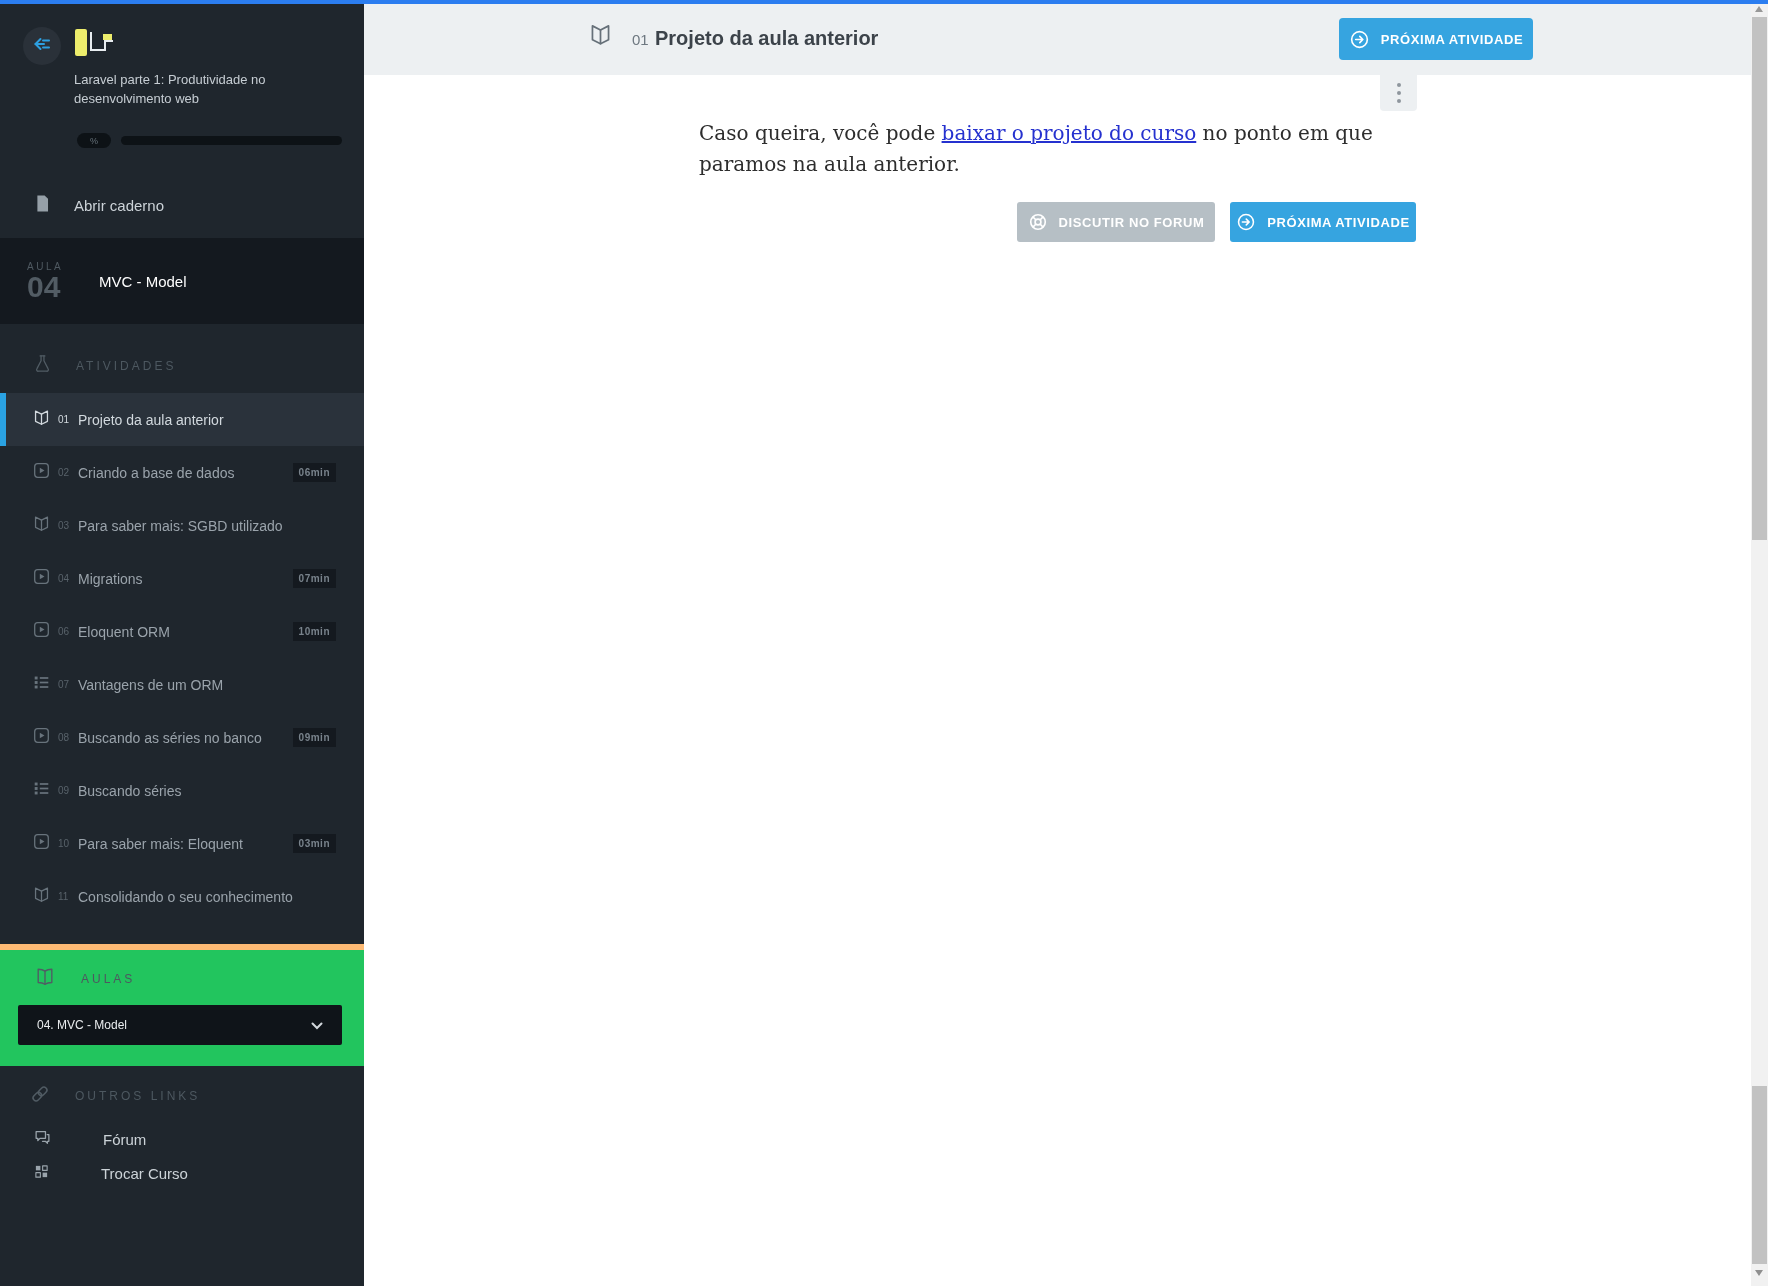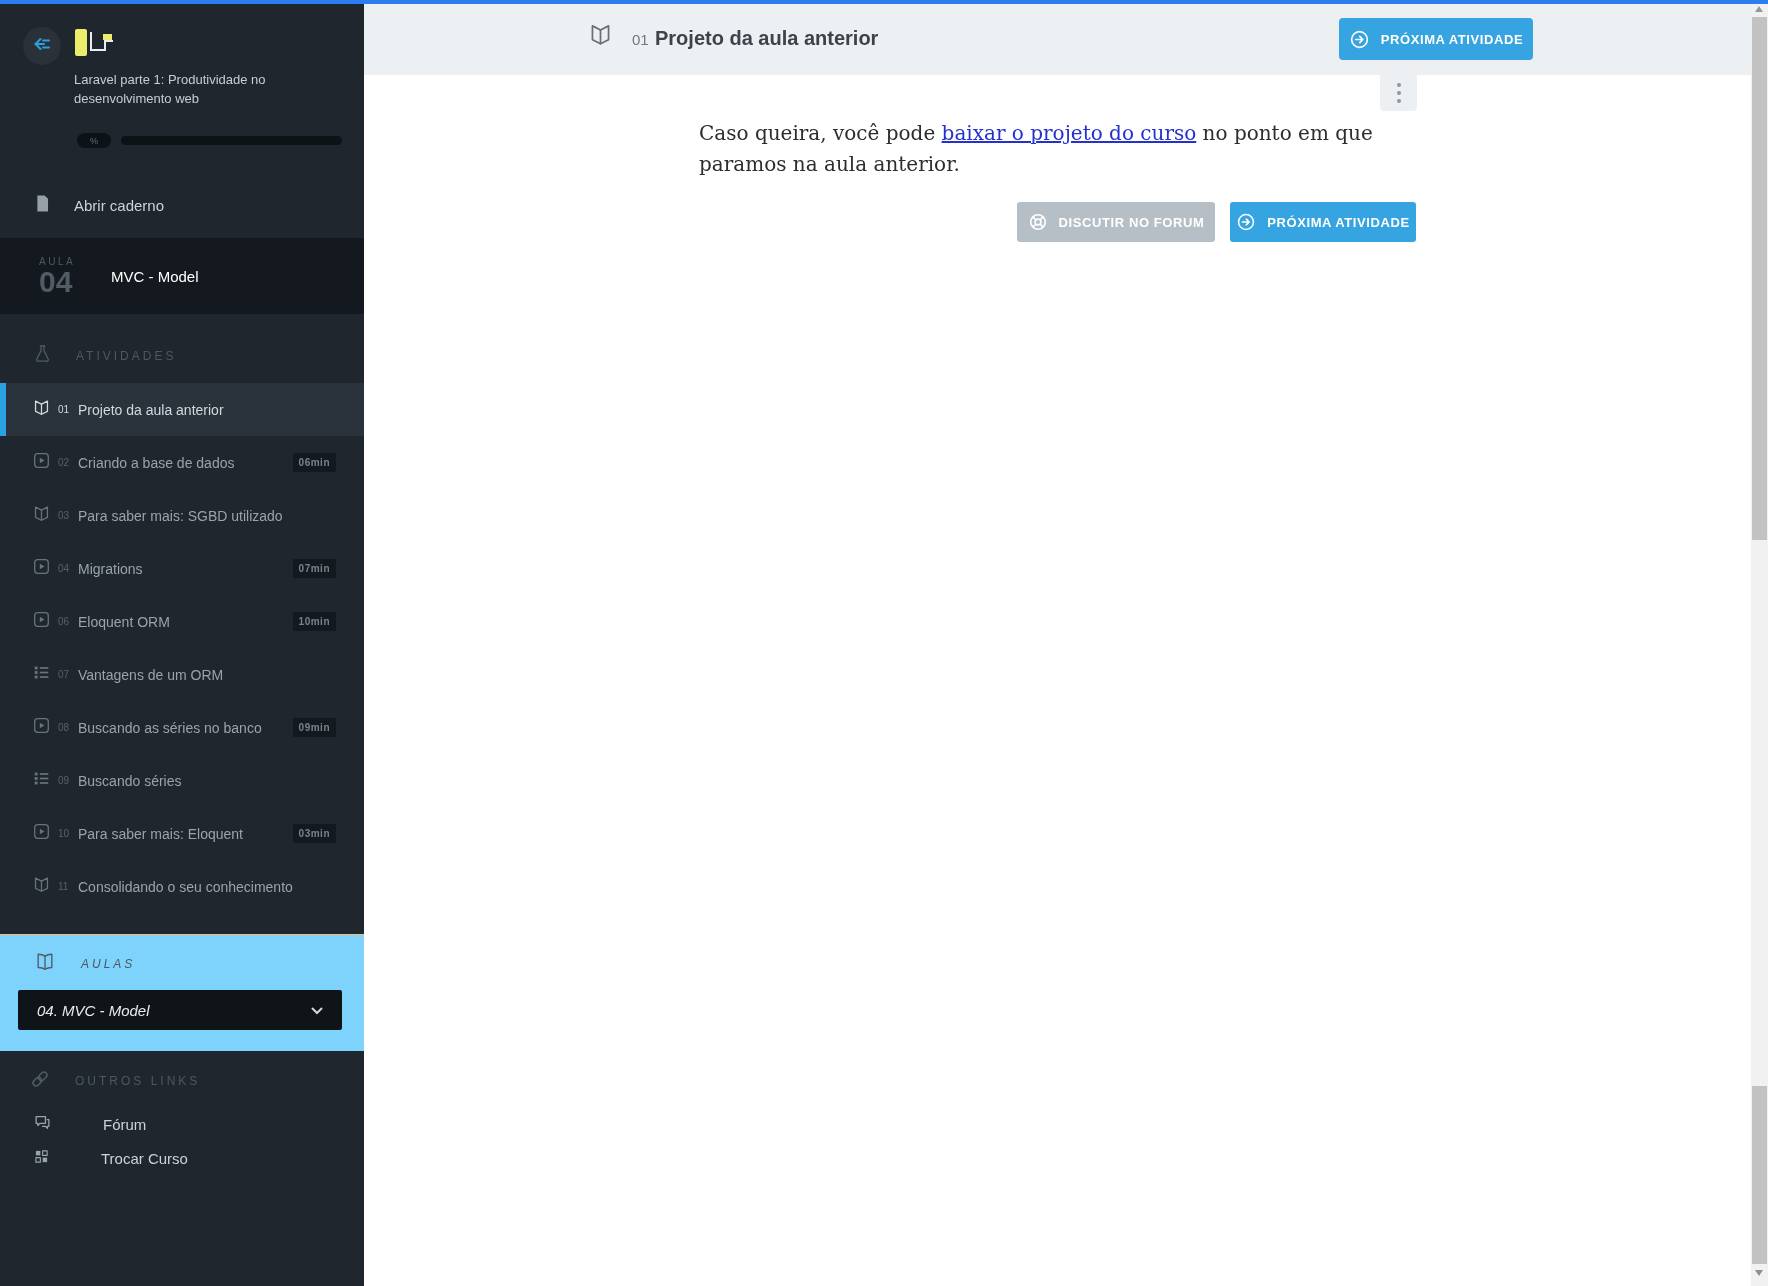--- a/index.html
+++ b/index.html
@@ -13,39 +13,39 @@
   .back-btn { width:38px; height:38px; border-radius:50%; background:#2a3139; flex:none;
     display:flex; align-items:center; justify-content:center; cursor:pointer; }
   .logo-col { margin-left:13px; }
   .course-title { margin-top:7px; font-size:13px; line-height:19px; color:#c6cdd3; width:210px; }
   .progress-row { display:flex; align-items:center; margin:25px 22px 0 77px; }
   .pct-pill { width:34px; height:15px; background:#0d1216; border-radius:8px; color:#67727a;
     font-size:9px; display:flex; align-items:center; justify-content:center; flex:none; }
   .bar { flex:1; height:9px; background:#0d1216; border-radius:5px; margin-left:10px; }
   .caderno-row { margin:46px 0 0 34px; display:flex; align-items:center; cursor:pointer; }
   .caderno-row .txt { margin-left:23px; font-size:15px; color:#ccd3d8; }
-  .aula-block { margin-top:21px; height:76px; background:#14191f; display:flex; align-items:center; padding-left:39px; }
+  .aula-block { margin-top:21px; height:86px; background:#14191f; display:flex; align-items:center; padding-left:27px; }
   .aula-kicker { width:50px; }
   .aula-kicker .k { font-size:10px; letter-spacing:2.5px; color:#4f5961; }
   .aula-kicker .n { font-size:30px; font-weight:bold; color:#525c64; line-height:30px; }
   .aula-title { margin-left:22px; font-size:15px; color:#ffffff; }
   .sec-header { margin:30px 0 0 34px; display:flex; align-items:center; }
   .sec-header .txt { margin-left:25px; font-size:12px; letter-spacing:3px; color:#4d5860; }
   .activities { list-style:none; margin-top:15px; }
   .activities li { height:53px; display:flex; align-items:center; padding-left:33px; cursor:pointer; color:#68737c; }
   .activities li .num { margin-left:8px; width:17px; font-size:10px; color:#58626a; flex:none; }
   .activities li .lbl { margin-left:3px; font-size:14px; color:#9aa3ab; }
   .activities li.active { background:#2a323b; border-left:6px solid #2aa2e2; padding-left:27px; color:#d2d9de; }
   .activities li.active .lbl, .activities li.active .num { color:#d2d9de; }
   .badge { margin-left:auto; margin-right:28px; background:#14191f; color:#79838c; font-size:10px;
     font-weight:bold; letter-spacing:.5px; padding:4px 6px; border-radius:0; flex:none; }
-  .aulas-section { margin-top:21px; background:#7dd3fc; border-top:1px solid #fdba74; padding:17px 0 21px;font-style:italic; }
+  .aulas-section { margin-top:21px; background:#22c55e; border-top:6px solid #fdba74; padding:17px 0 21px; }
   .lesson-select { margin:14px 22px 0 18px; height:40px; background:#0f1419; border-radius:2px;
     display:flex; align-items:center; padding:0 19px; cursor:pointer; }
-  .lesson-select .val { font-size:15px; color:#e9ecee; }
+  .lesson-select .val { font-size:12px; color:#e9ecee; }
   .lesson-select .chev { margin-left:auto; }
   .outros-section { margin-top:18px; }
   .link-row { margin:21px 0 0 34px; display:flex; align-items:center; cursor:pointer;gap:30px; }
   .link-row .txt { margin-left:22px; font-size:15px; color:#ccd3d8; }
 
   .ic path, .ic rect, .ic circle { fill:none; stroke:currentColor; stroke-width:1.5; stroke-linejoin:round; stroke-linecap:round; }
   .ic .f, .ic .f rect, .ic .f path { fill:currentColor; stroke:none; }
   .sec-ic { color:#515c64; }
 
   

